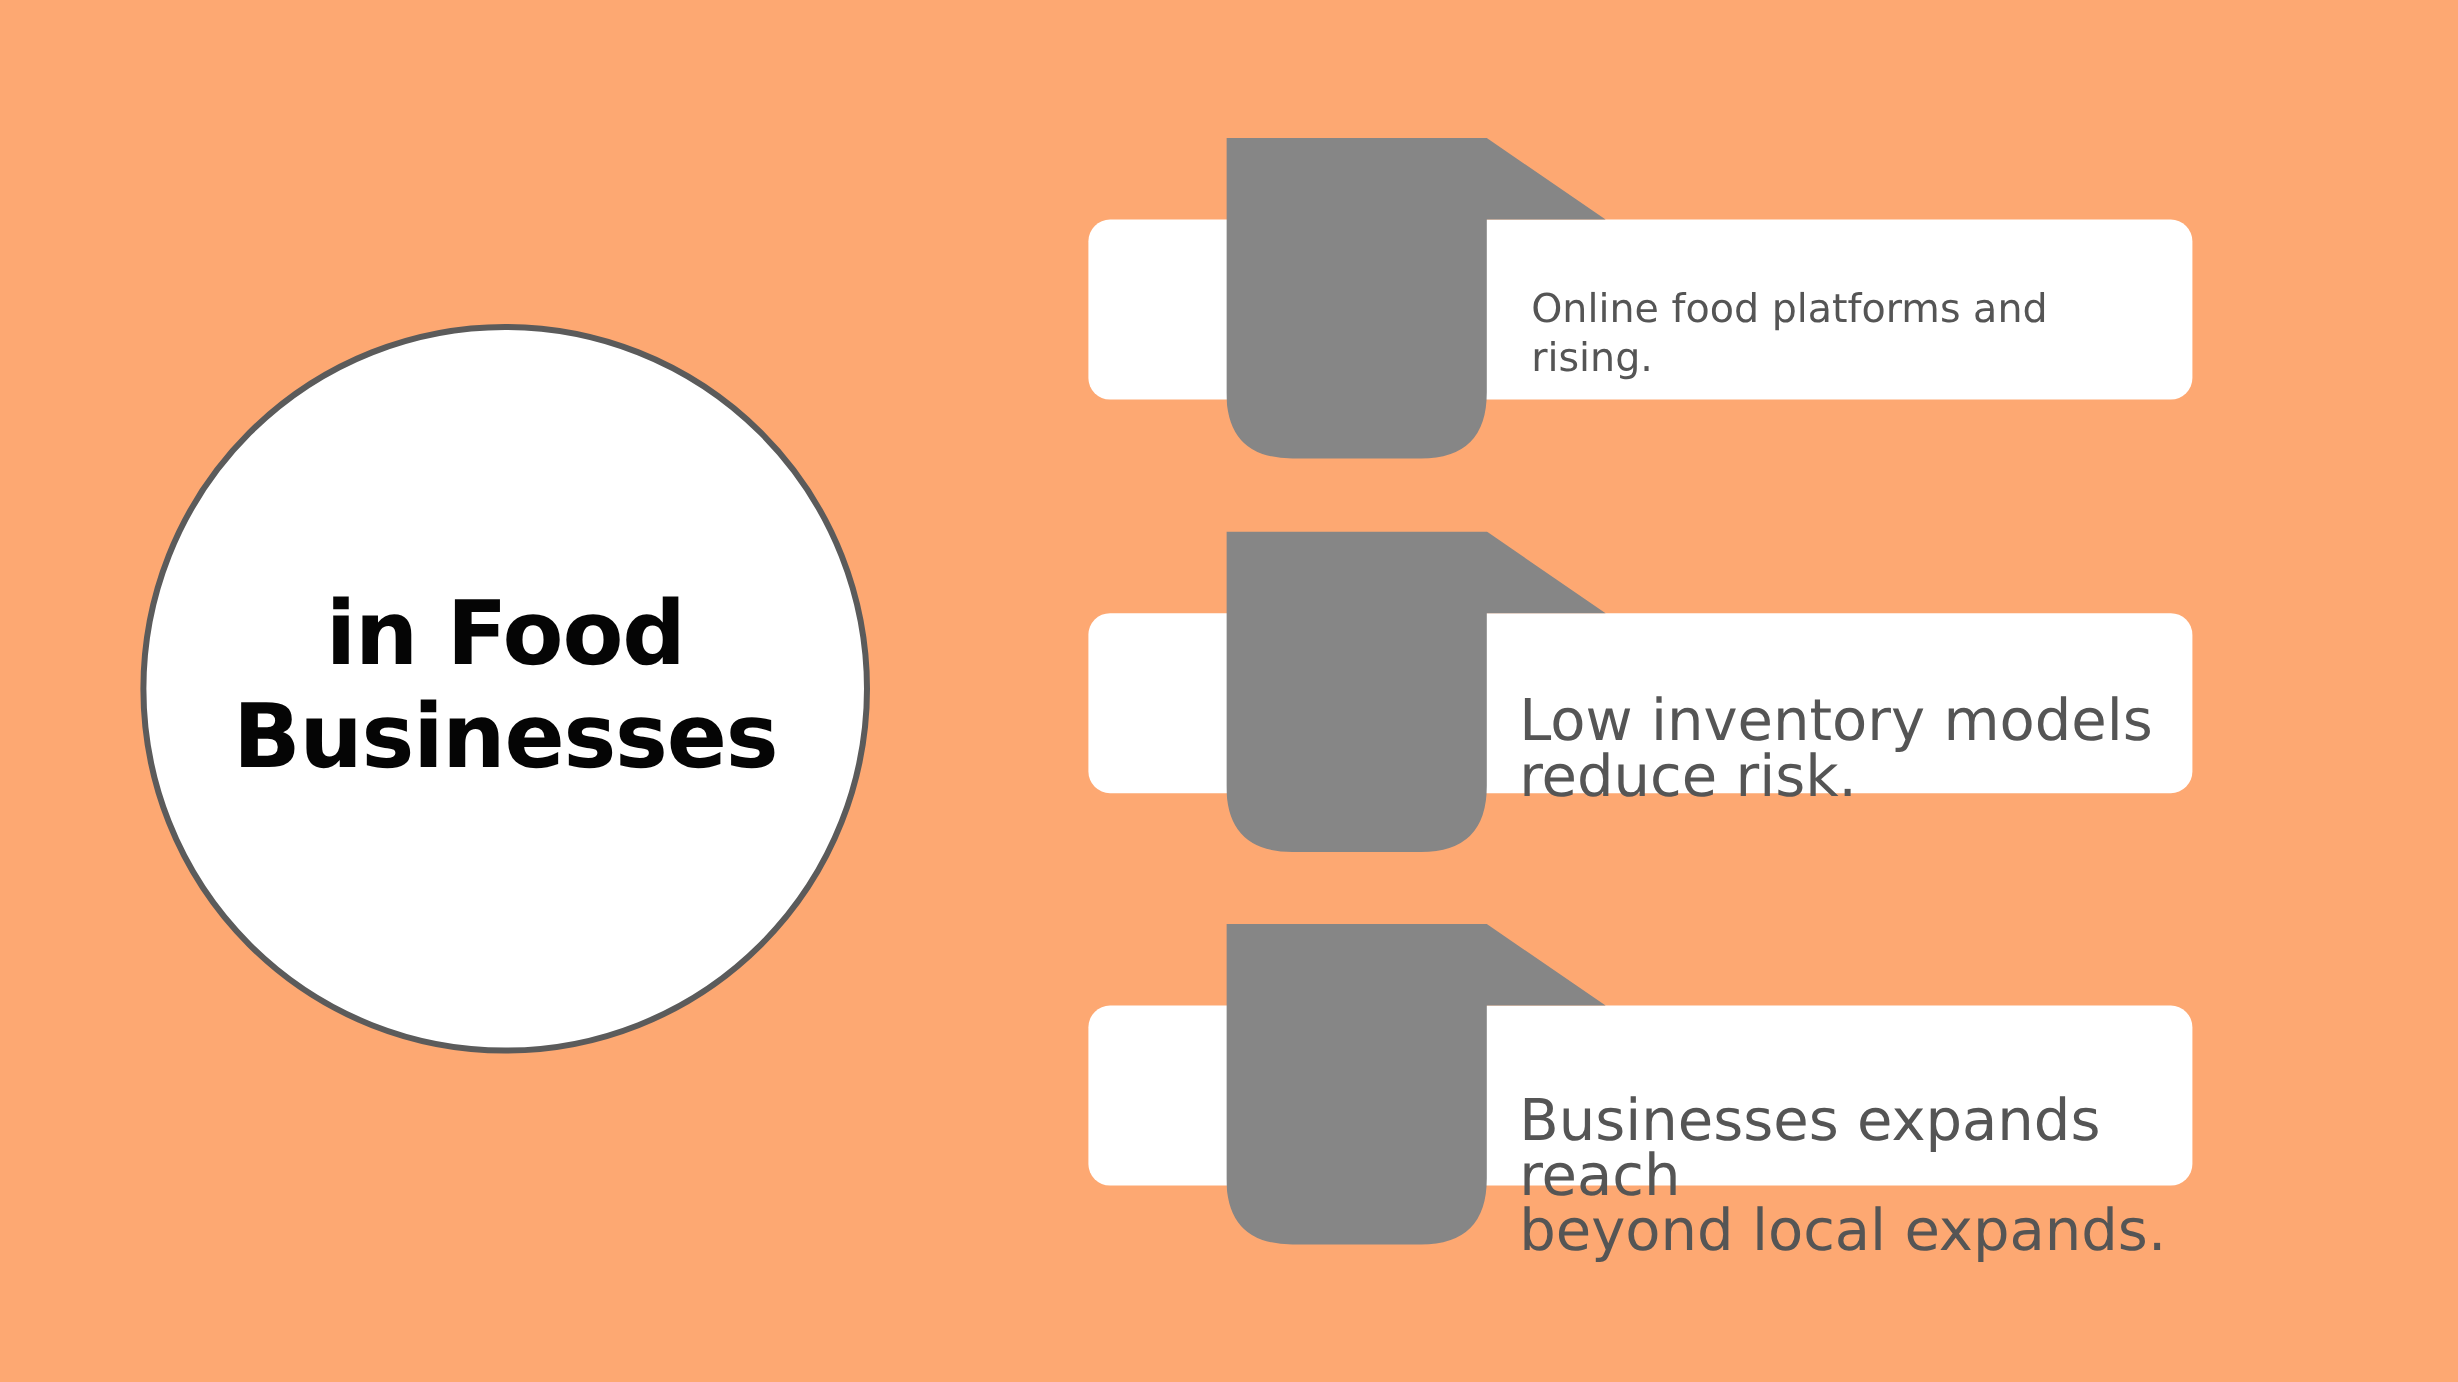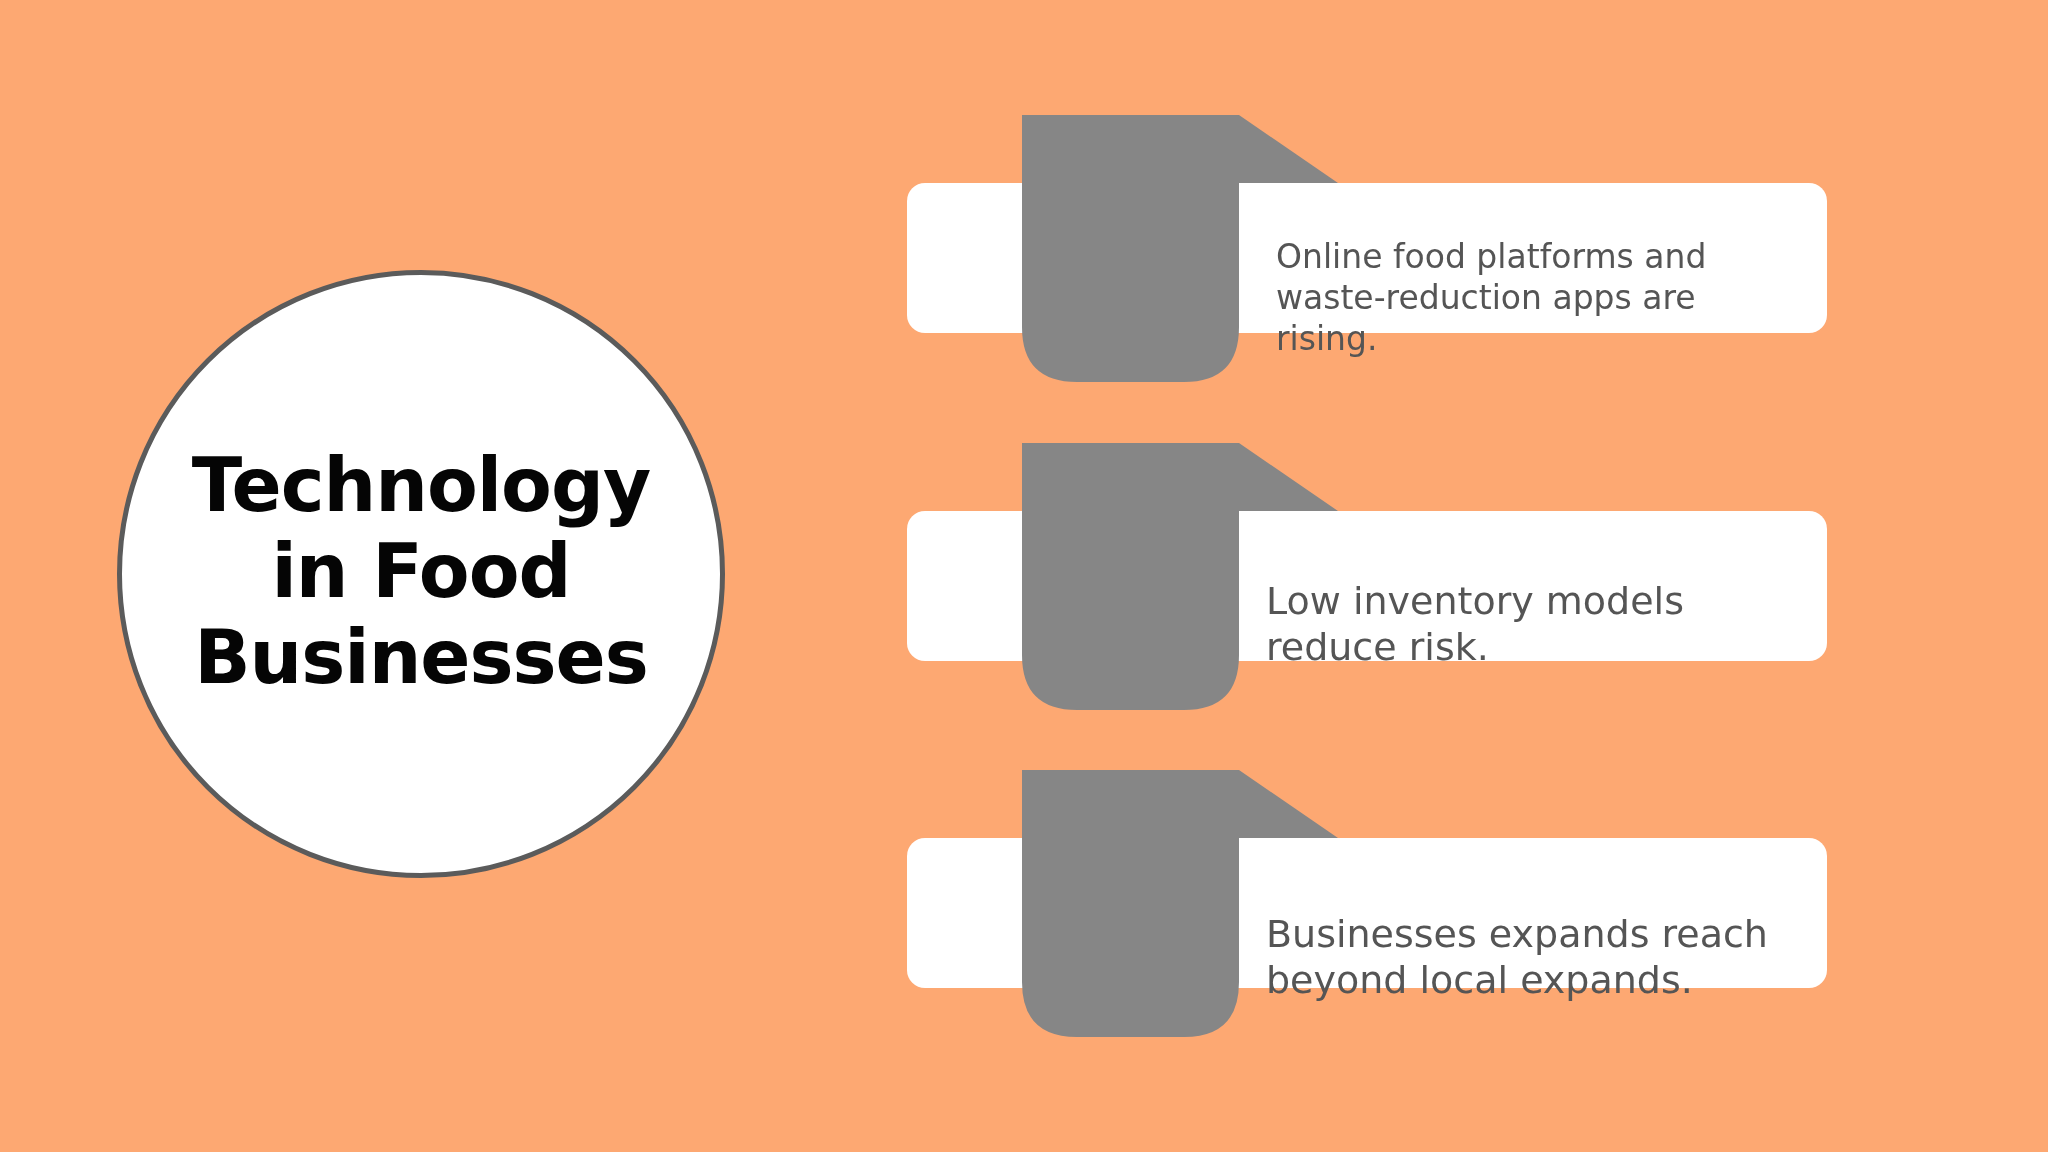--- a/index.html
+++ b/index.html
@@ -31,42 +31,40 @@
     position:absolute; left:1022px; width:320px; height:268px;
   }
   .tab svg { display:block; }
   .txt {
     position:absolute;
     color:#555555;
     font-family:"DejaVu Sans", "Liberation Sans", sans-serif;
     margin-top:40px;
   }
   .txt.small { font-size:33px; line-height:41px; left:1276px; width:520px; }
-  .txt.big { font-size:38px; line-height:46px; left:1266px; width:540px; }
+  .txt.big { font-size:48px; line-height:46px; left:1266px; width:540px; }
 </style>
 </head>
 <body>
 
 <div class="circle">
   <div class="title">
-    <div>Technology</div>
     <div>in Food</div>
     <div>Businesses</div>
   </div>
 </div>
 
 <div class="card" style="top:183px;"></div>
 <div class="tab" style="top:115px;">
   <svg width="320" height="268" viewBox="0 0 320 268">
     <path d="M0 0 H217 L316 68 H217 V212 Q217 267 162 267 H55 Q0 267 0 212 Z" fill="#868686"></path>
   </svg>
 </div>
 <div class="txt small" style="top:196px;">
   <div>Online food platforms and</div>
-  <div>waste-reduction apps are</div>
   <div>rising.</div>
 </div>
 
 <div class="card" style="top:511px;"></div>
 <div class="tab" style="top:443px;">
   <svg width="320" height="268" viewBox="0 0 320 268">
     <path d="M0 0 H217 L316 68 H217 V212 Q217 267 162 267 H55 Q0 267 0 212 Z" fill="#868686"></path>
   </svg>
 </div>
 <div class="txt big" style="top:538px;">

